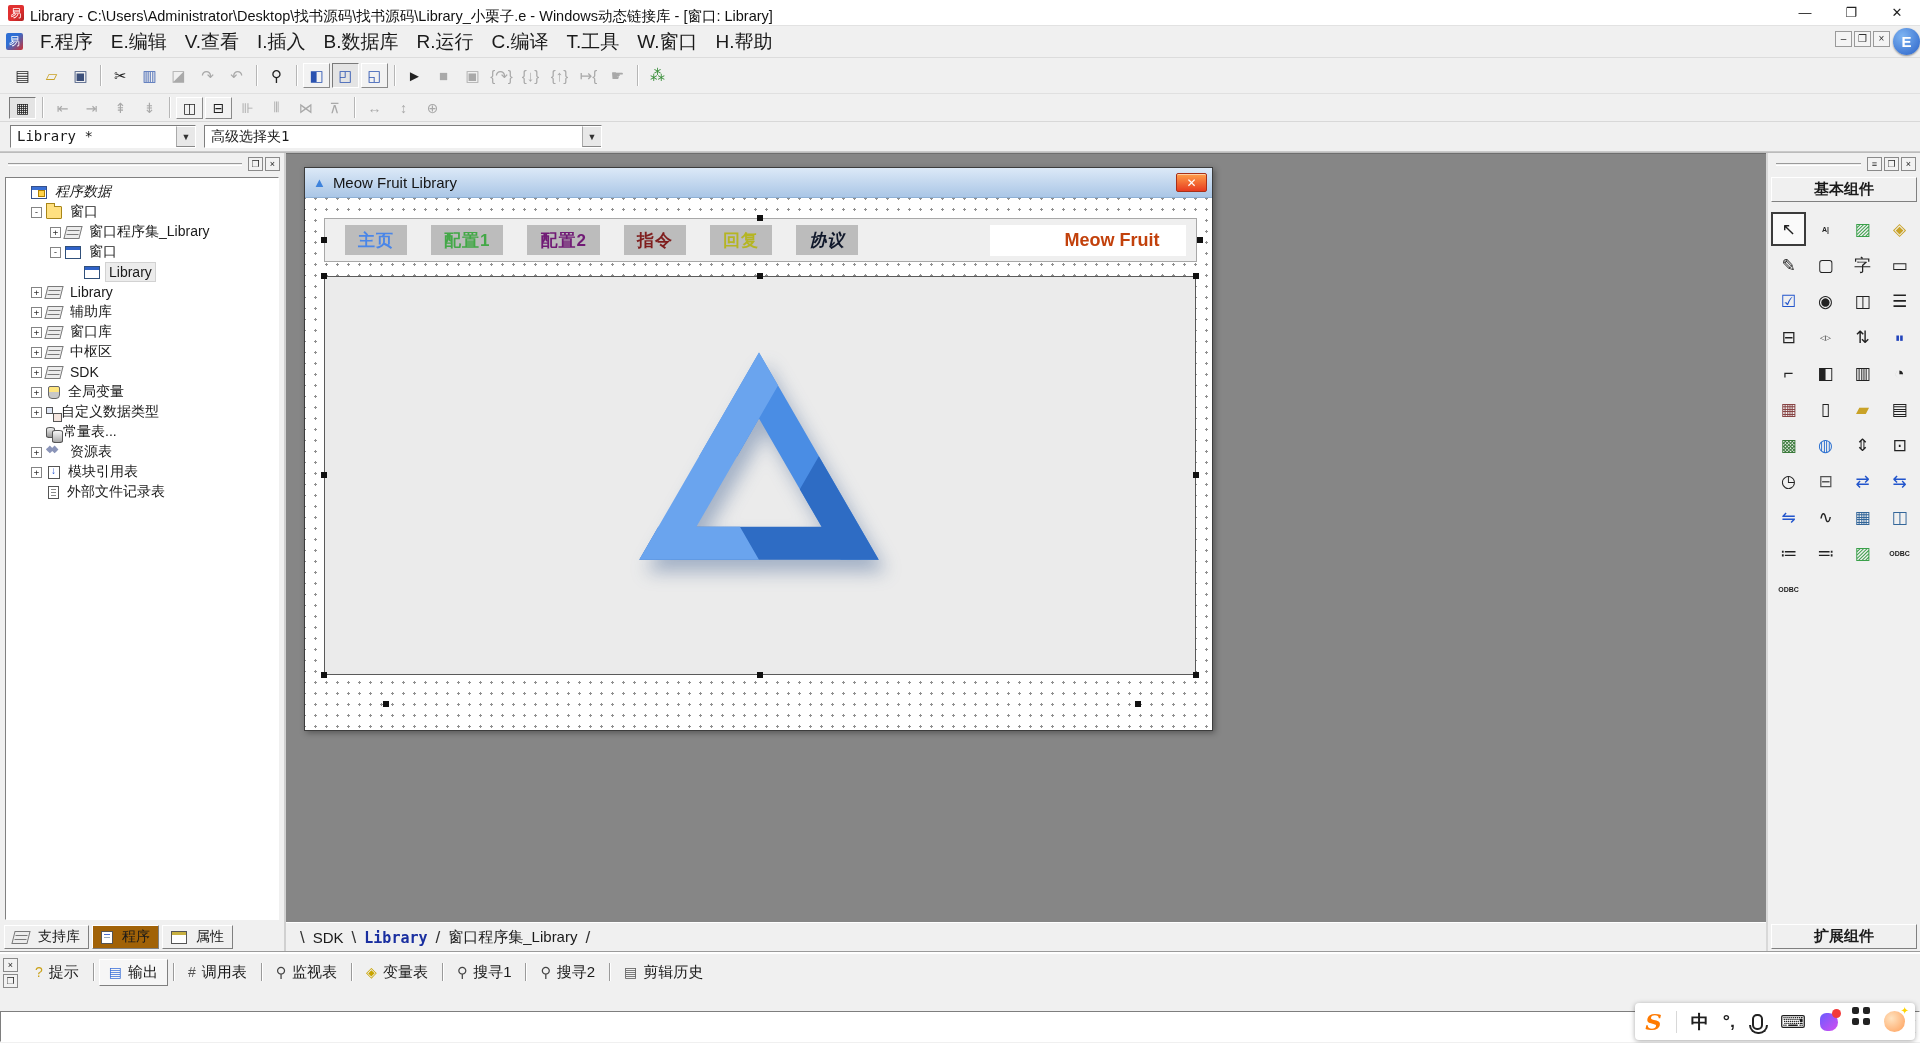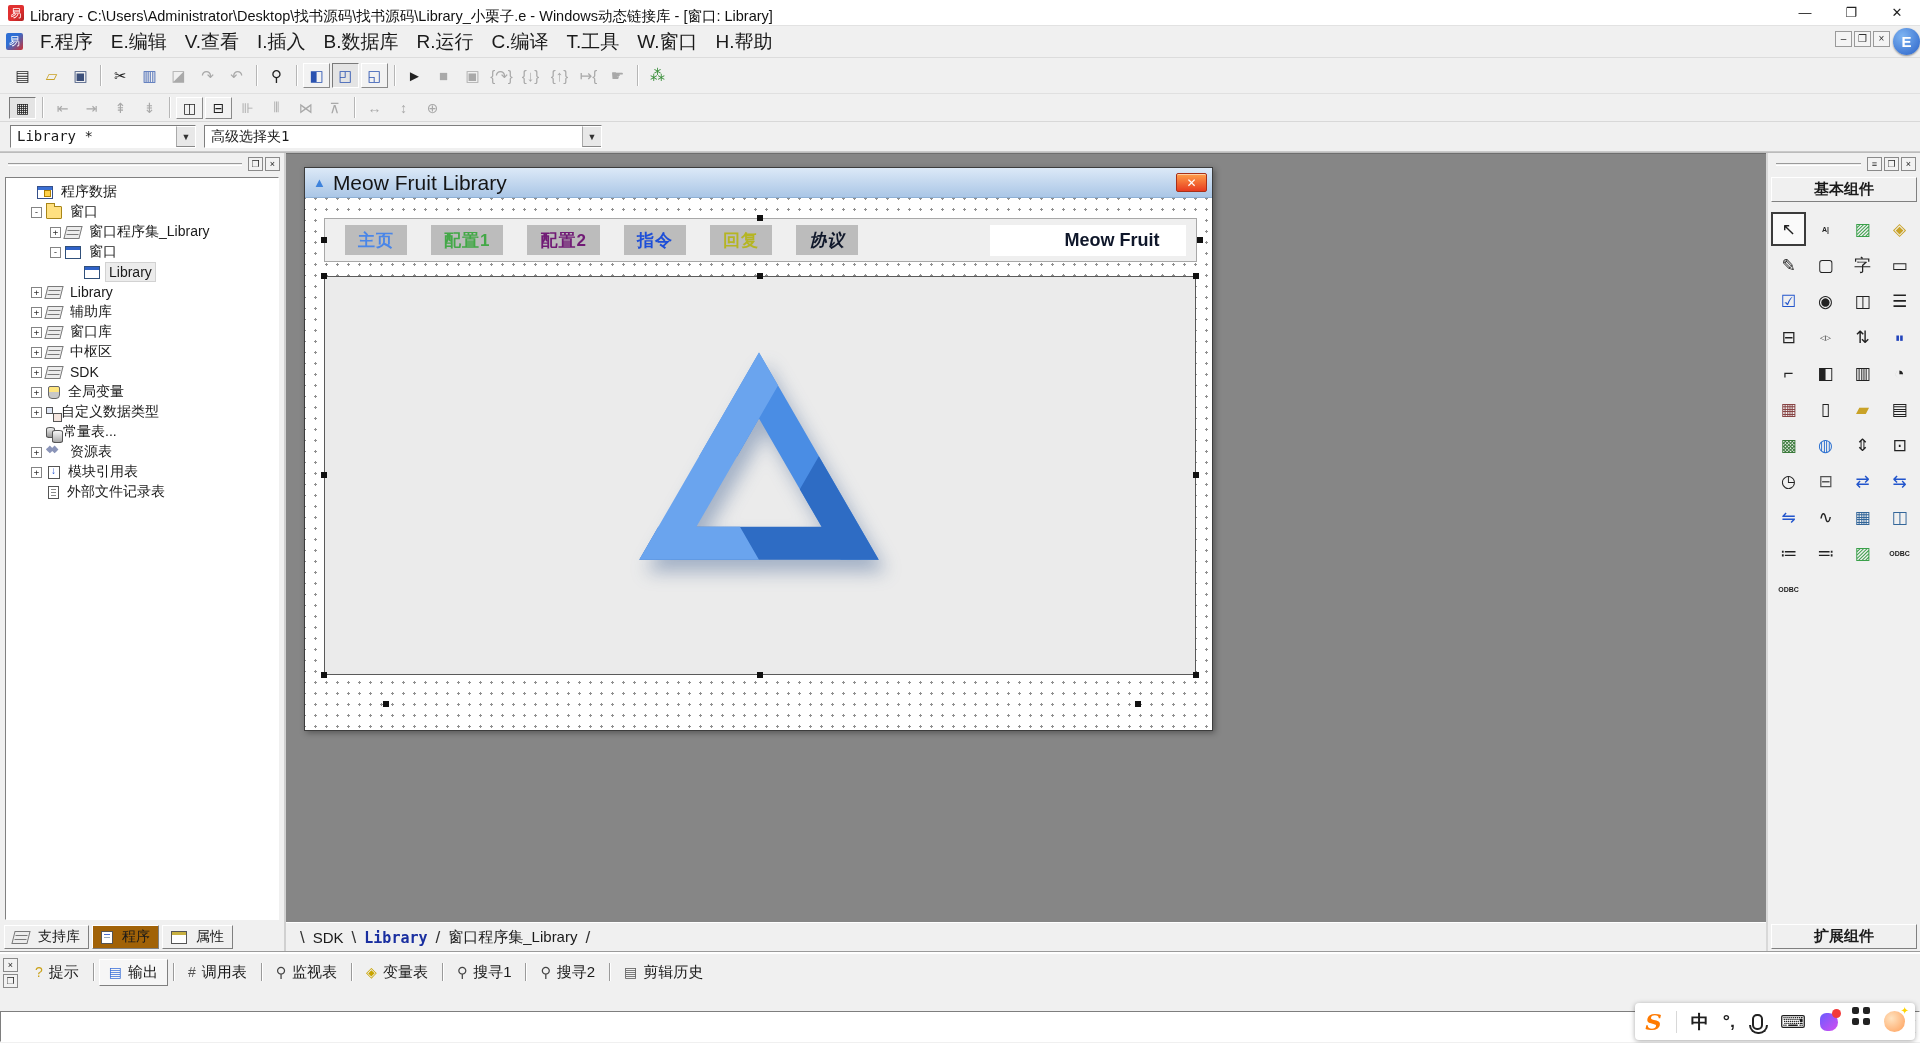--- a/index.html
+++ b/index.html
@@ -88,21 +88,21 @@
   .ltab.active { background:#a16207; }
 
   
   .center { flex:1; display:flex; flex-direction:column; min-width:0; }
   .mdi { flex:1; background:#868686; position:relative; border-top:1px solid #6e6e6e; overflow:hidden; }
 
   
   .form { position:absolute; left:18px; top:13px; width:909px; height:564px; border:1px solid #3c3c3c; background:#fff; box-shadow:2px 2px 6px rgba(0,0,0,.35); }
   .form-title { height:30px; background:linear-gradient(#dce9f7,#aac6e6); display:flex; align-items:center; padding:0 8px; position:relative; border-bottom:1px solid #8fb0d4; }
   .form-title .tri { color:#3e83dc; font-size:13px; margin-right:7px; }
-  .form-title .ftext { font-size:21px; color:#151515; }
+  .form-title .ftext { font-size:15px; color:#151515; }
   .form-close { position:absolute; right:5px; top:5px; width:31px; height:19px; background:linear-gradient(#ffa04a,#e83c20); border:1px solid #a83018; border-radius:2px; color:#fff; font-size:12px; font-weight:bold; display:flex; align-items:center; justify-content:center; box-shadow:inset 0 1px 0 rgba(255,255,255,.5); }
   .form-client { position:absolute; left:0; top:30px; right:0; bottom:0; background:#fff; background-image:radial-gradient(circle,#8f8f8f 1px,transparent 1.3px); background-size:11px 11px; background-position:5px 6px; }
 
   .strip { position:absolute; left:19px; top:20px; width:873px; height:44px; background:#efefef; border:1px solid #a8a8a8; display:flex; align-items:center; padding-left:20px; gap:24px; }
   .navbtn { height:30px; padding:0 13px; background:#bcbcbc; display:inline-flex; align-items:center; justify-content:center; font-size:17px; font-weight:bold; letter-spacing:1px; }
   .brandbox { position:absolute; right:10px; top:6px; width:196px; height:31px; background:#fff; display:flex; align-items:center; justify-content:center; font-size:18px; font-weight:bold; }
 
   .picbox { position:absolute; left:19px; top:78px; width:872px; height:399px; background:#ebebeb; border:1px solid #5a5a5a; }
   .penrose { position:absolute; left:308px; top:66px; filter:drop-shadow(7px 12px 9px rgba(30,70,130,.35)); }
   .handle { position:absolute; width:6px; height:6px; background:#111; }
@@ -248,21 +248,21 @@
 
     <div class="leftpanel">
       <div class="minihdr">
         <div class="groove"></div>
         <div id="leftmini" style="display:flex;gap:2px">
             <span class="minibtn">❐</span>
             <span class="minibtn">×</span>
           </div>
       </div>
       <div class="treebox" id="treebox">
-          <div class="trow" style="padding-left: 16px;">
+          <div class="trow" style="padding-left: 10px; font-style: italic;">
             <span class="noexp"></span>
             <span class="ti ti-root"></span>
             <span class="lbl">程序数据</span>
           </div>
           <div class="trow" style="padding-left: 25px;">
             <span class="expander">-</span>
             <span class="ti ti-folder"></span>
             <span class="lbl">窗口</span>
           </div>
           <div class="trow" style="padding-left: 44px;">
@@ -360,24 +360,24 @@
             <span class="tri">▲</span>
             <span class="ftext">Meow Fruit Library</span>
             <span class="form-close">✕</span>
           </div>
           <div class="form-client">
 
             <div class="strip" id="navstrip">
               <span class="navbtn" style="color: rgb(74, 134, 232);">主页</span>
                 <span class="navbtn" style="color: rgb(67, 168, 71);">配置1</span>
                 <span class="navbtn" style="color: #701a75;">配置2</span>
-                <span class="navbtn" style="color: #1d4ed8;">指令</span>
+                <span class="navbtn" style="color: #7f1d1d;">指令</span>
                 <span class="navbtn" style="color: rgb(181, 181, 35);">回复</span>
                 <span class="navbtn" style="color: #0f172a; font-style: italic;">协议</span>
-                <div class="brandbox" style="color: #0f172a; padding-left: 48px;">Meow Fruit</div>
+                <div class="brandbox" style="color: #c2410c; padding-left: 48px;">Meow Fruit</div>
             </div>
 
             <div class="handle" style="left:452px;top:17px"></div>
             <div class="handle" style="left:16px;top:39px"></div>
             <div class="handle" style="left:892px;top:39px"></div>
 
             <div class="picbox">
               <svg class="penrose" width="252" height="220" viewBox="-200 -235 400 350">
                 <path id="pr-right" d="M0,-220 L190.5,110 L129.9,110 L0,-115 L-34.6,-55 L-95.2,-55 Z" fill="#4a8de4"></path>
                 <path id="pr-bottom" transform="rotate(120)" d="M0,-220 L190.5,110 L129.9,110 L0,-115 L-34.6,-55 L-95.2,-55 Z" fill="#2e6cc4"></path>

